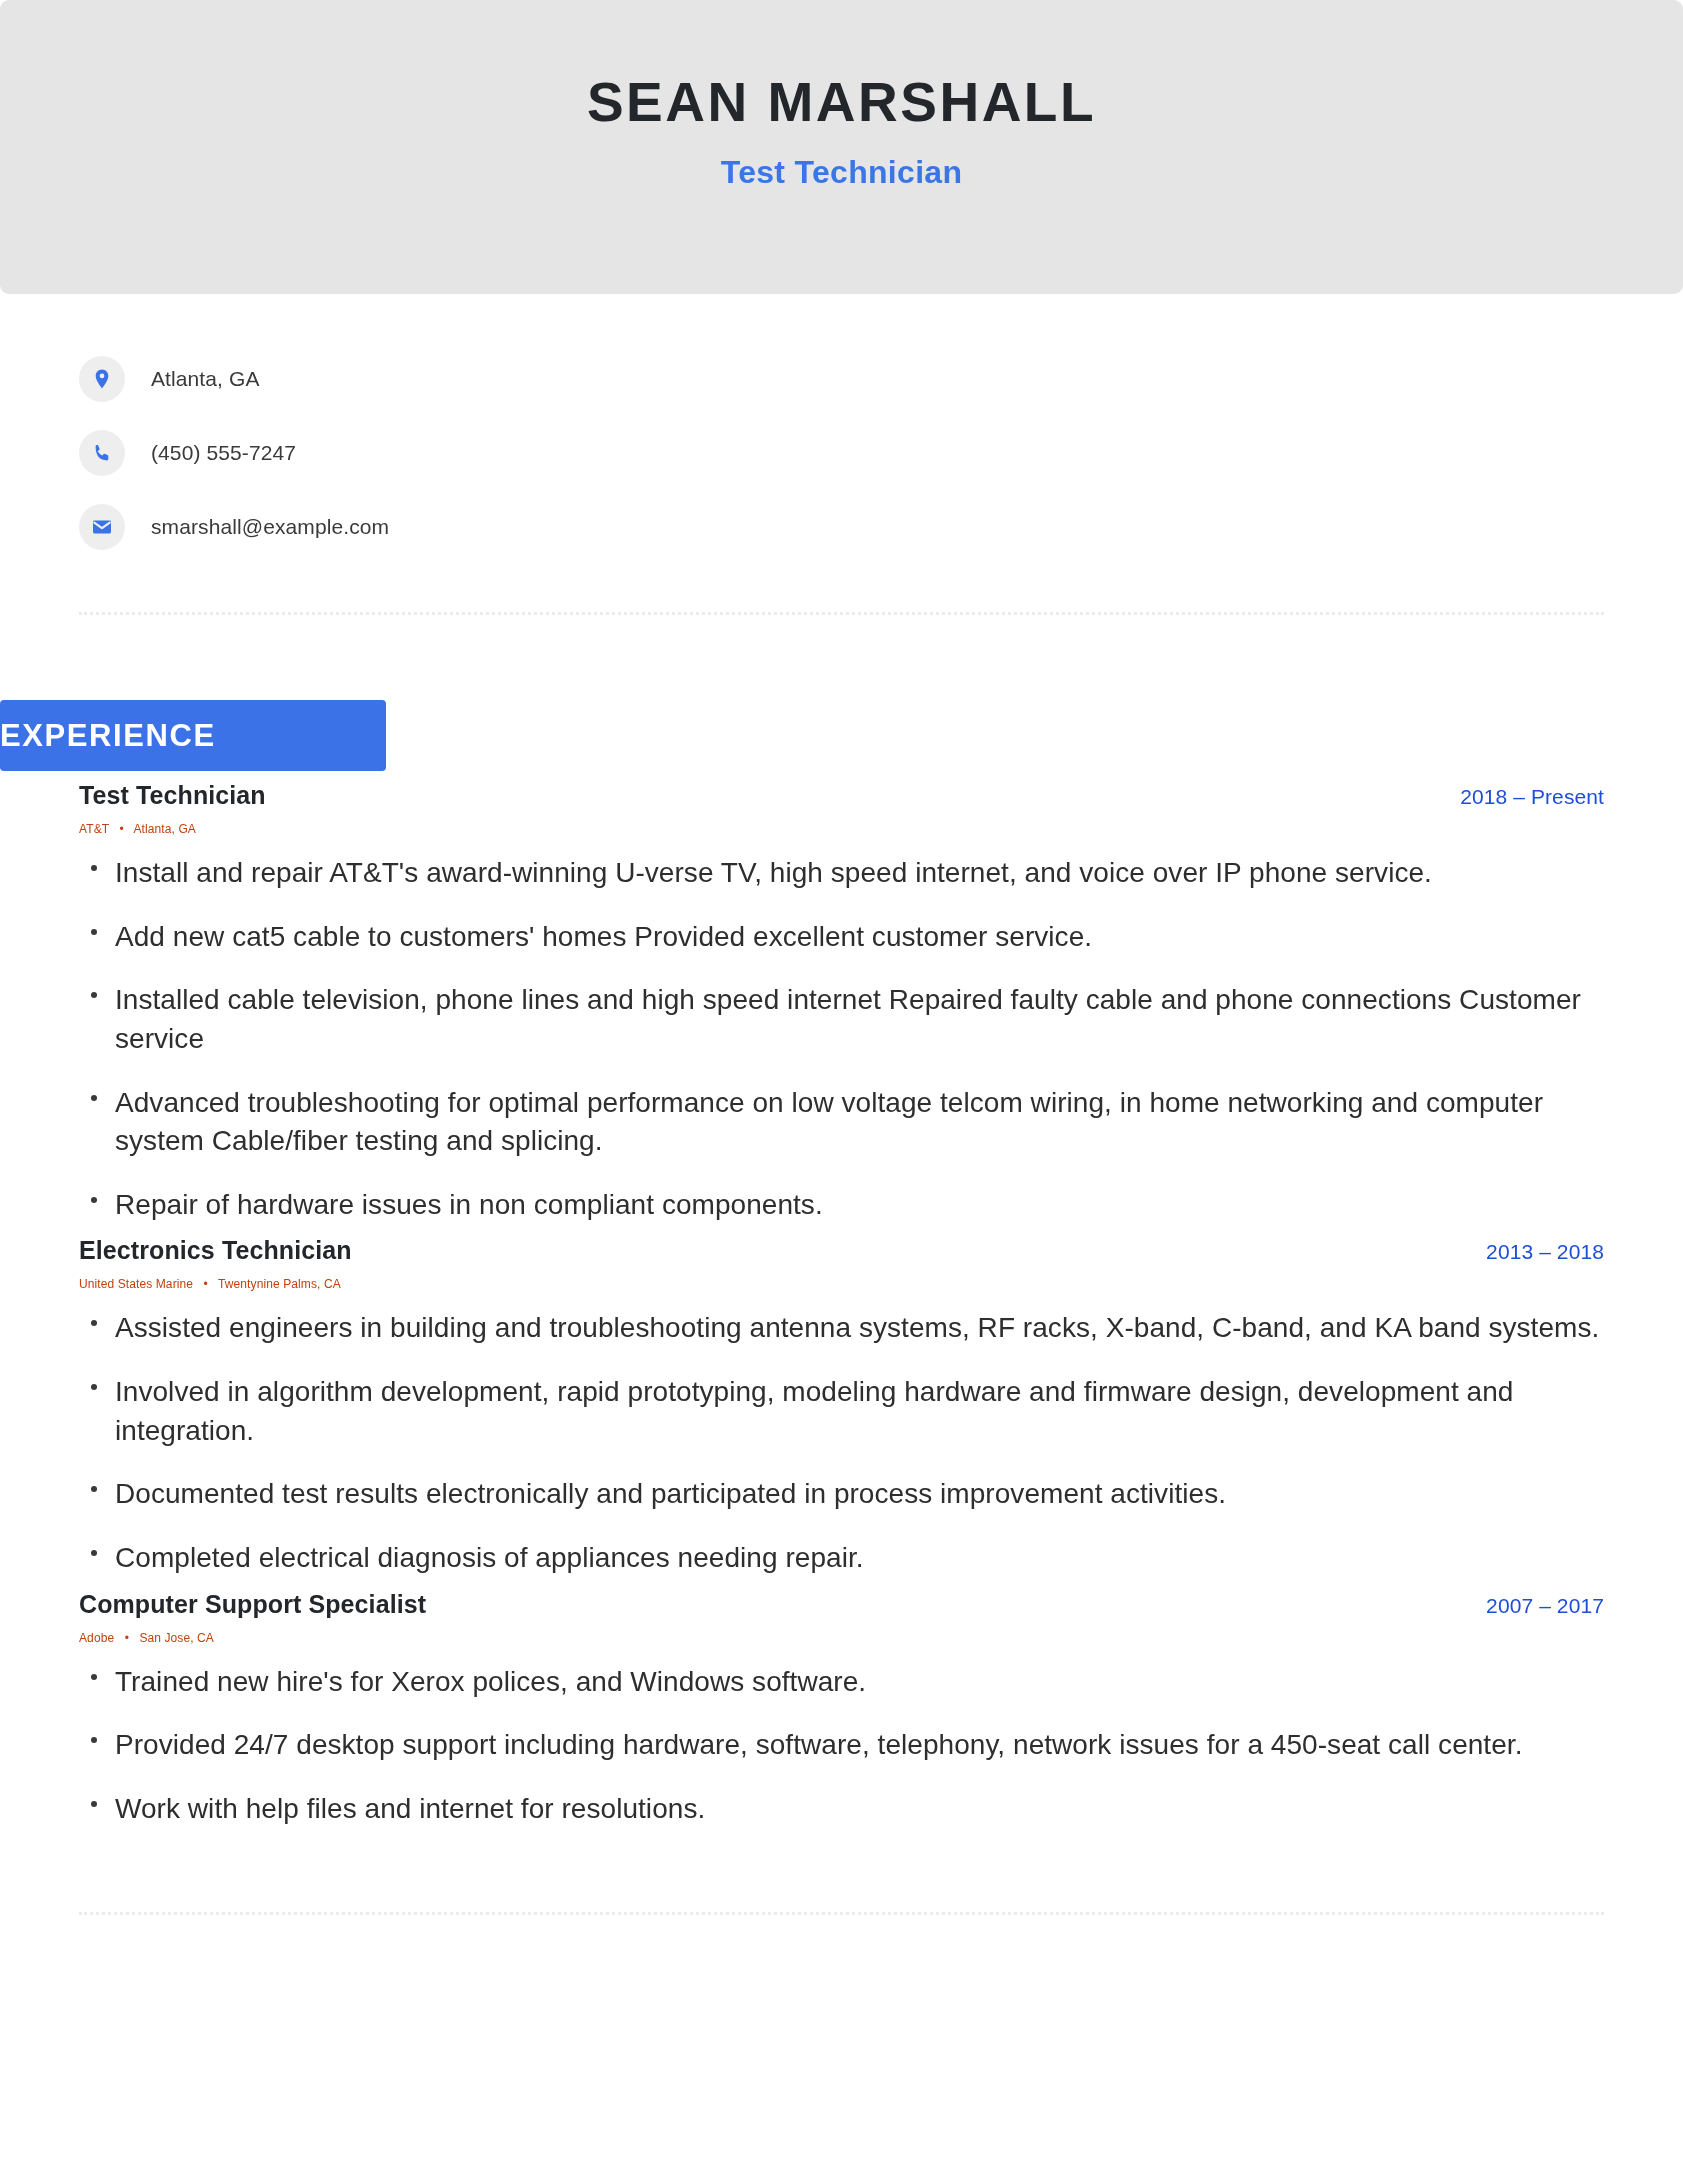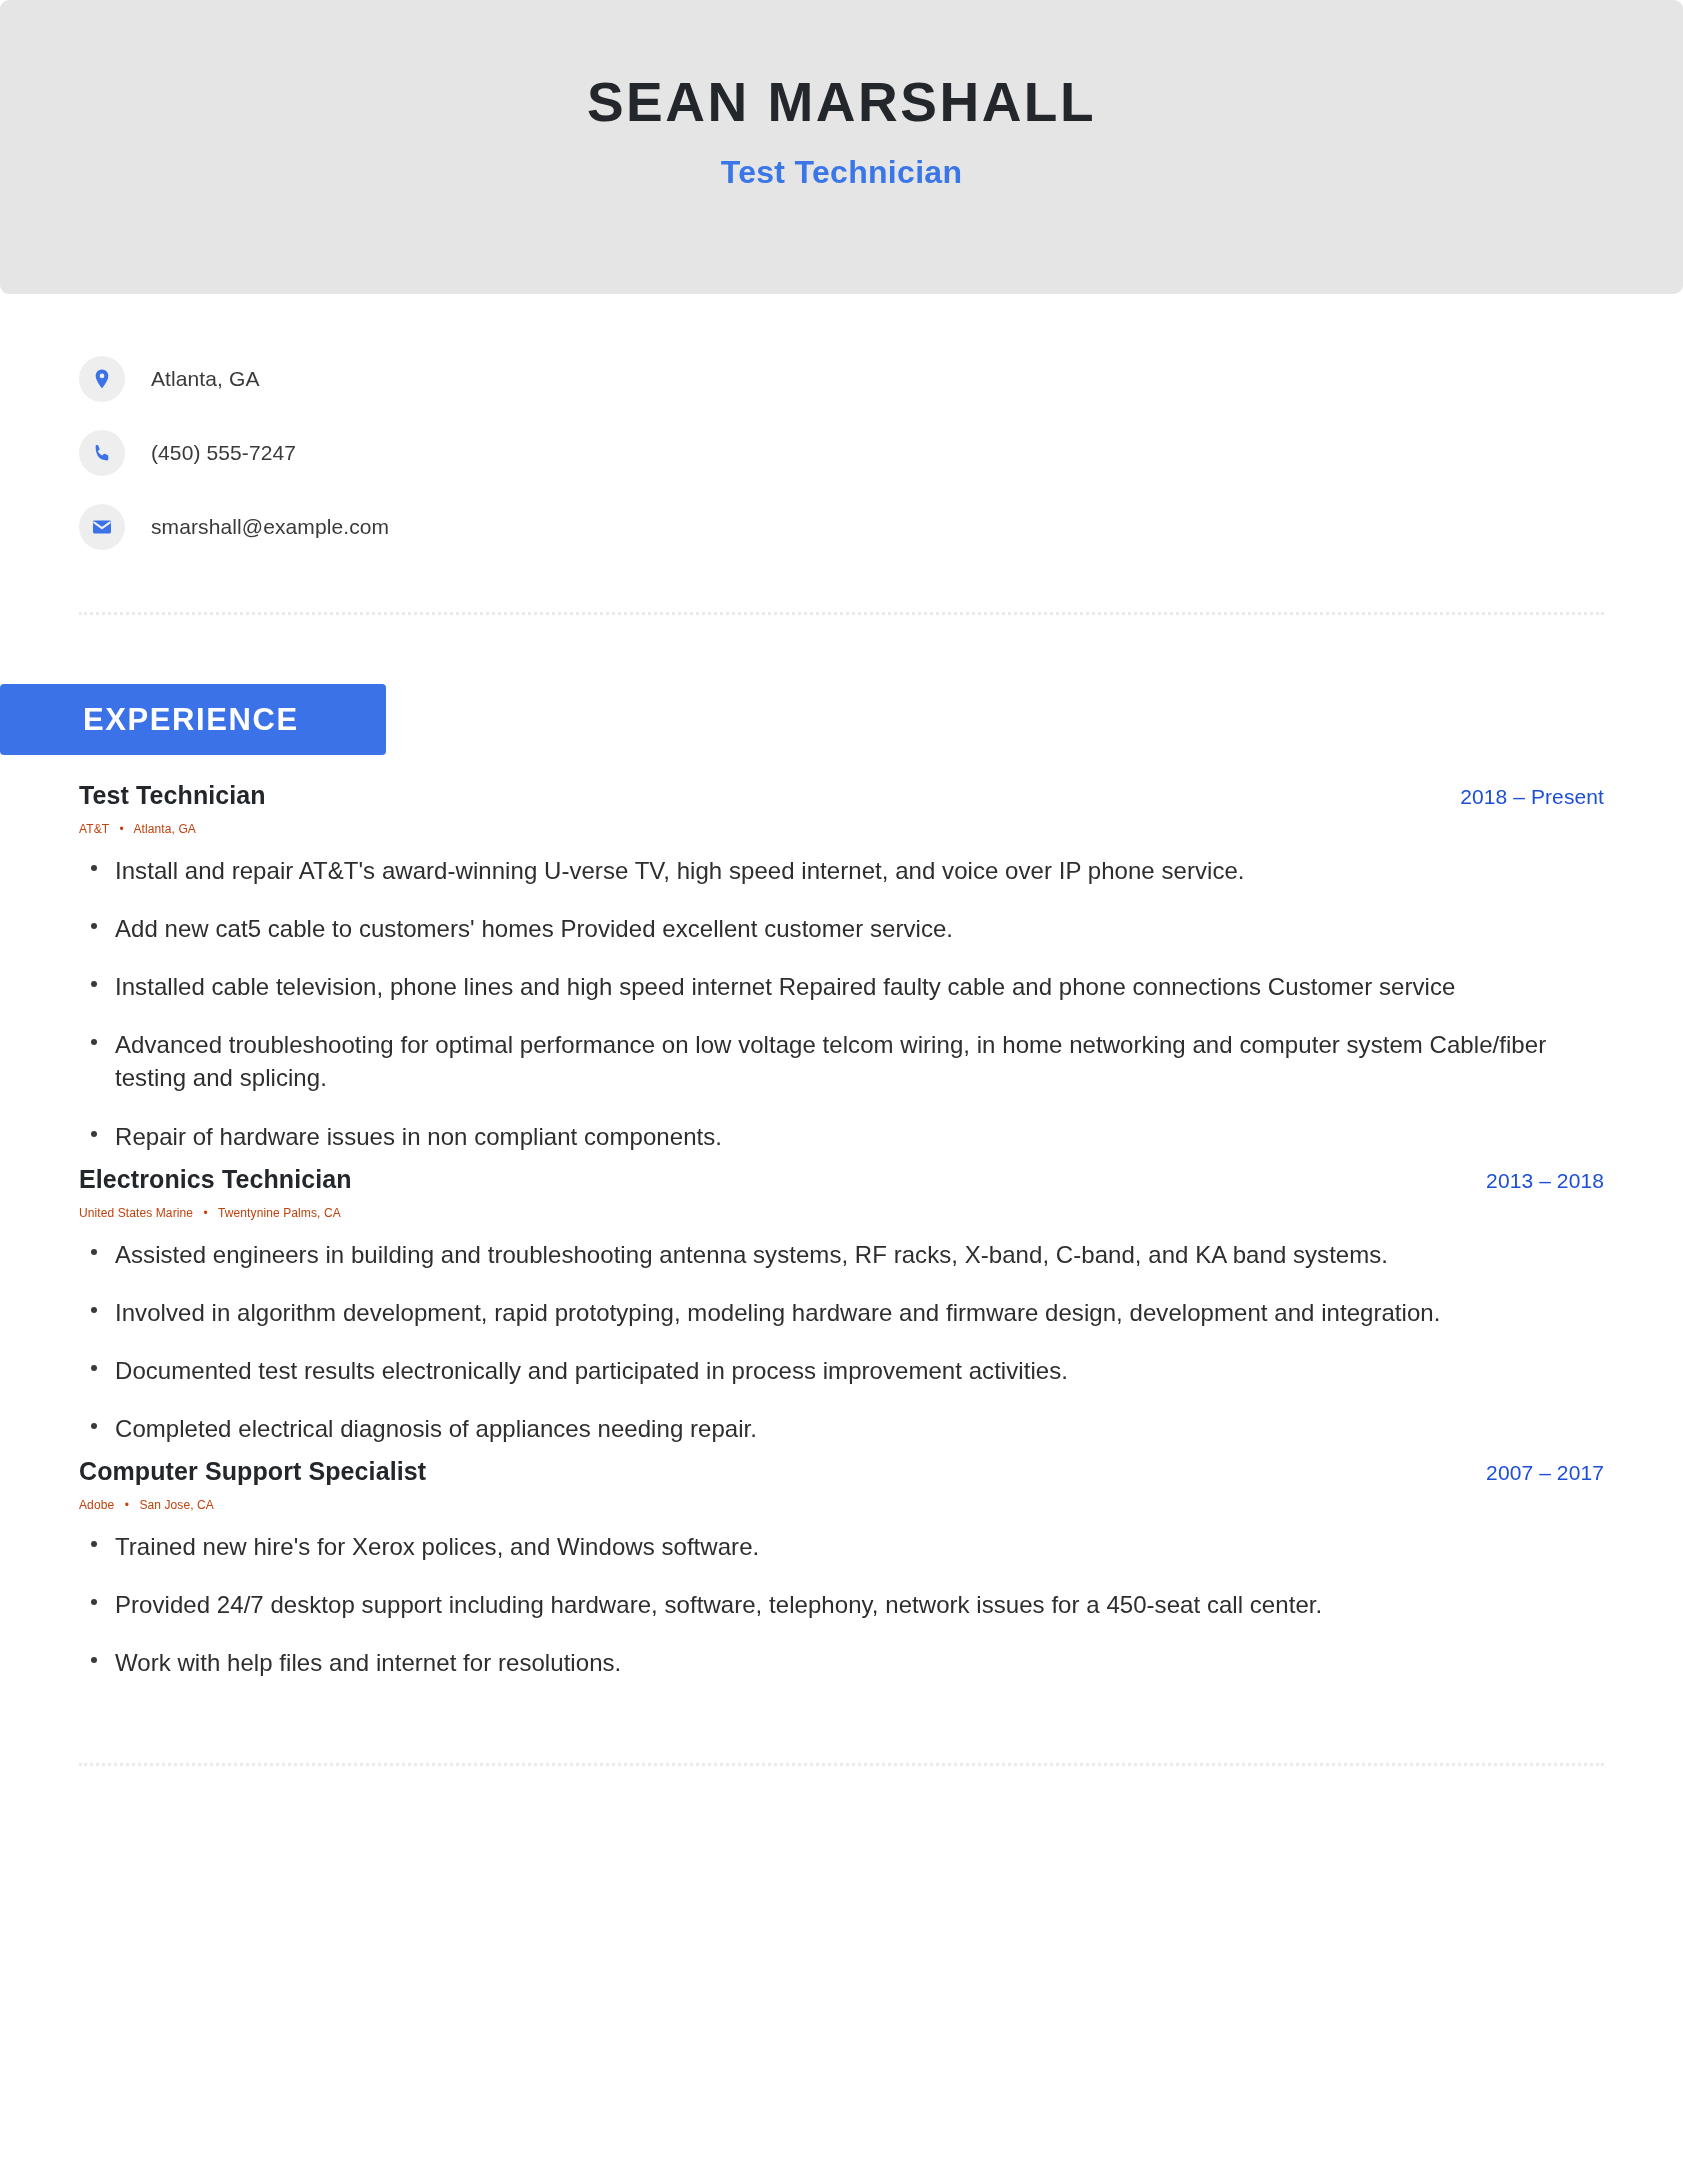--- a/index.html
+++ b/index.html
@@ -96,28 +96,27 @@
 
   
   .section-head-row {
     position: relative;
     margin-top: 69px;
     height: 71px;
   }
   .section-badge {
     position: absolute;
     left: -79px;
-    top: 0;
+    top: 16px;
     height: 71px;
     min-width: 386px;
     background: #3b72e8;
     border-radius: 4px;
     display: flex;
     align-items: center;
-    padding-left: 83px;
     padding-right: 30px;
   }
   .section-badge-label {
     color: #ffffff;
     font-size: 31px;
     font-weight: bold;
     letter-spacing: 1.6px;
     text-transform: uppercase;
     white-space: nowrap;
   }
@@ -155,21 +154,21 @@
   }
   .meta-sep { padding: 0 7px; }
 
   .bullets {
     margin-top: 18px;
     list-style: none;
   }
   .bullets li {
     position: relative;
     padding-left: 36px;
-    font-size: 24px;
+    font-size: 28px;
     line-height: 1.38;
     color: #2e2e2e;
     margin-bottom: 25px;
     letter-spacing: 0.05px;
   }
   .bullets li:last-child { margin-bottom: 0; }
   .bullets li::before {
     content: "";
     position: absolute;
     left: 12px;

